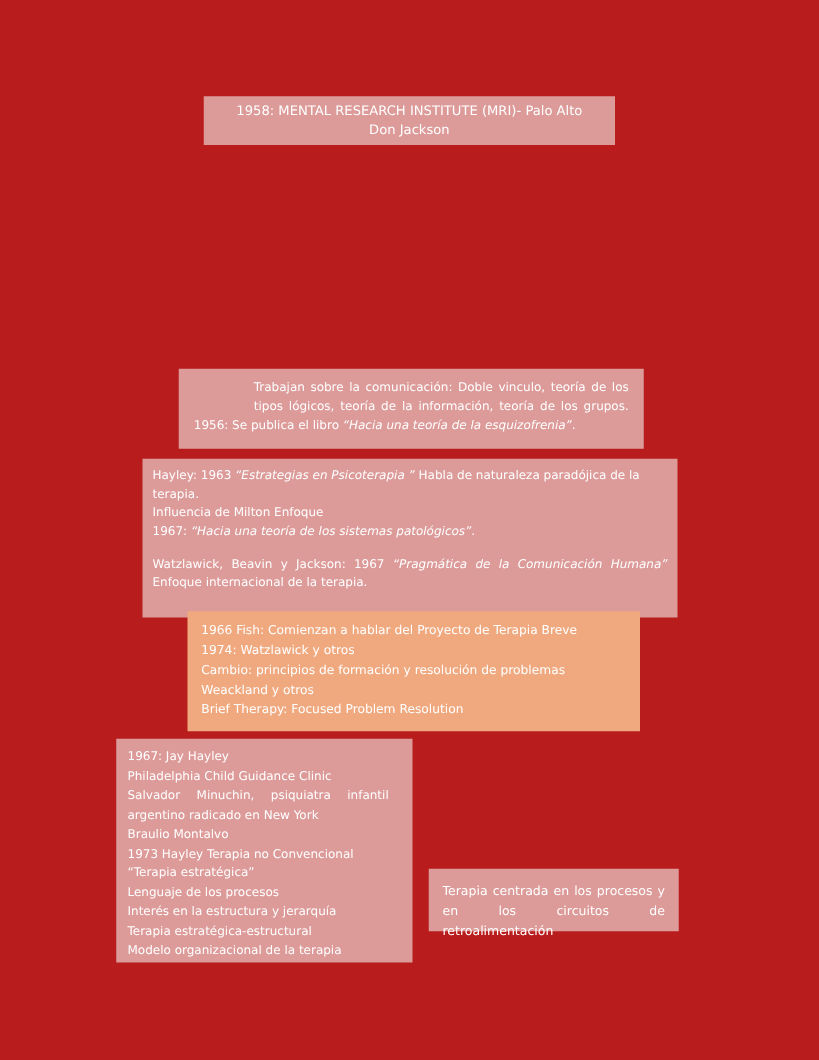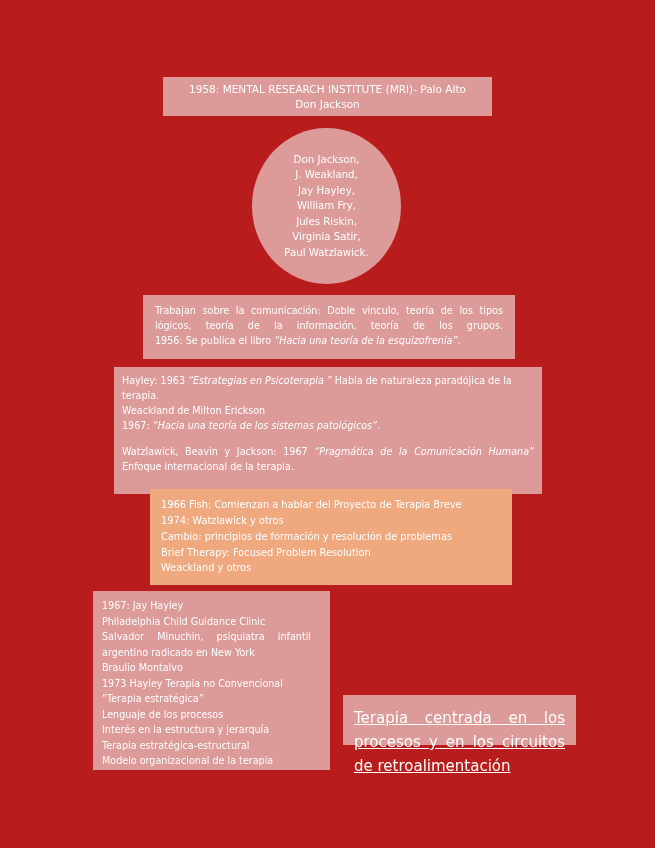--- a/index.html
+++ b/index.html
@@ -57,21 +57,21 @@
   
   #box-communication {
     left: 143px;
     top: 295px;
     width: 372px;
     height: 64px;
     padding: 9px 12px 0 12px;
     font-size: 9.6px;
     line-height: 1.55;
   }
-  #box-communication .just { text-align: justify; text-align-last: justify; }
+  #box-communication .just { text-align: justify; text-align-last: justify; margin-left: 48px; }
 
   
   #box-hayley {
     left: 114px;
     top: 367px;
     width: 428px;
     height: 127px;
     padding: 7px 8px 0 8px;
     font-size: 9.6px;
     line-height: 1.55;
@@ -99,73 +99,61 @@
     padding: 7px 19px 0 9px;
     font-size: 9.6px;
     line-height: 1.62;
   }
   #box-jayhayley .just { text-align: justify; text-align-last: justify; }
 
   
   #box-process {
     left: 343px;
     top: 695px;
-    width: 233px;
+    width: 200px;
     height: 50px;
     padding: 11px 11px 0 11px;
-    font-size: 15px;
+    font-size: 10px;
     line-height: 1.6;
-    text-decoration: underline;
   }
   #box-process .just { text-align: justify; text-align-last: left; }
 
   .it { font-style: italic; }
   .ln { display: block; }
 </style>
 </head>
 <body>
 
 <div id="page">
 
   <div class="node pink" id="box-title">
     <span class="ln">1958: MENTAL RESEARCH INSTITUTE (MRI)- Palo Alto</span>
     <span class="ln">Don Jackson</span>
   </div>
 
-  <div class="node pink" id="circle-members">
-    <div>
-      <span class="ln">Don Jackson,</span>
-      <span class="ln">J. Weakland,</span>
-      <span class="ln">Jay Hayley,</span>
-      <span class="ln">William Fry,</span>
-      <span class="ln">Jules Riskin,</span>
-      <span class="ln">Virginia Satir,</span>
-      <span class="ln">Paul Watzlawick.</span>
-    </div>
-  </div>
 
   <div class="node pink" id="box-communication">
     <div class="just">Trabajan sobre la comunicación: Doble vinculo, teoría de los tipos lógicos, teoría de la información, teoría de los grupos.</div>
     <div><span>1956: Se publica el libro </span><span class="it">“Hacia una teoría de la esquizofrenia”</span><span>.</span></div>
   </div>
 
   <div class="node pink" id="box-hayley">
     <div><span>Hayley: 1963 </span><span class="it">“Estrategias en Psicoterapia ”</span><span> Habla de naturaleza paradójica de la terapia.</span></div>
-    <div>Weackland de Milton Erickson</div>
+    <div>Influencia de Milton Enfoque</div>
     <div><span>1967: </span><span class="it">“Hacia una teoría de los sistemas patológicos”</span><span>.</span></div>
     <div class="gap"></div>
     <div class="just"><span>Watzlawick, Beavin y Jackson: 1967 </span><span class="it">“Pragmática de la Comunicación Humana”</span><span> Enfoque internacional de la terapia.</span></div>
   </div>
 
   <div class="node orange" id="box-brief">
     <span class="ln">1966 Fish: Comienzan a hablar del Proyecto de Terapia Breve</span>
     <span class="ln">1974: Watzlawick y otros</span>
     <span class="ln">Cambio: principios de formación y resolución de problemas</span>
+    <span class="ln">Weackland y otros</span>
     <span class="ln">Brief Therapy: Focused Problem Resolution</span>
-    <span class="ln">Weackland y otros</span>
   </div>
 
   <div class="node pink" id="box-jayhayley">
     <span class="ln">1967: Jay Hayley</span>
     <span class="ln">Philadelphia Child Guidance Clinic</span>
     <span class="ln just">Salvador Minuchin, psiquiatra infantil</span>
     <span class="ln">argentino radicado en New York</span>
     <span class="ln">Braulio Montalvo</span>
     <span class="ln">1973 Hayley Terapia no Convencional</span>
     <span class="ln">“Terapia estratégica”</span>

